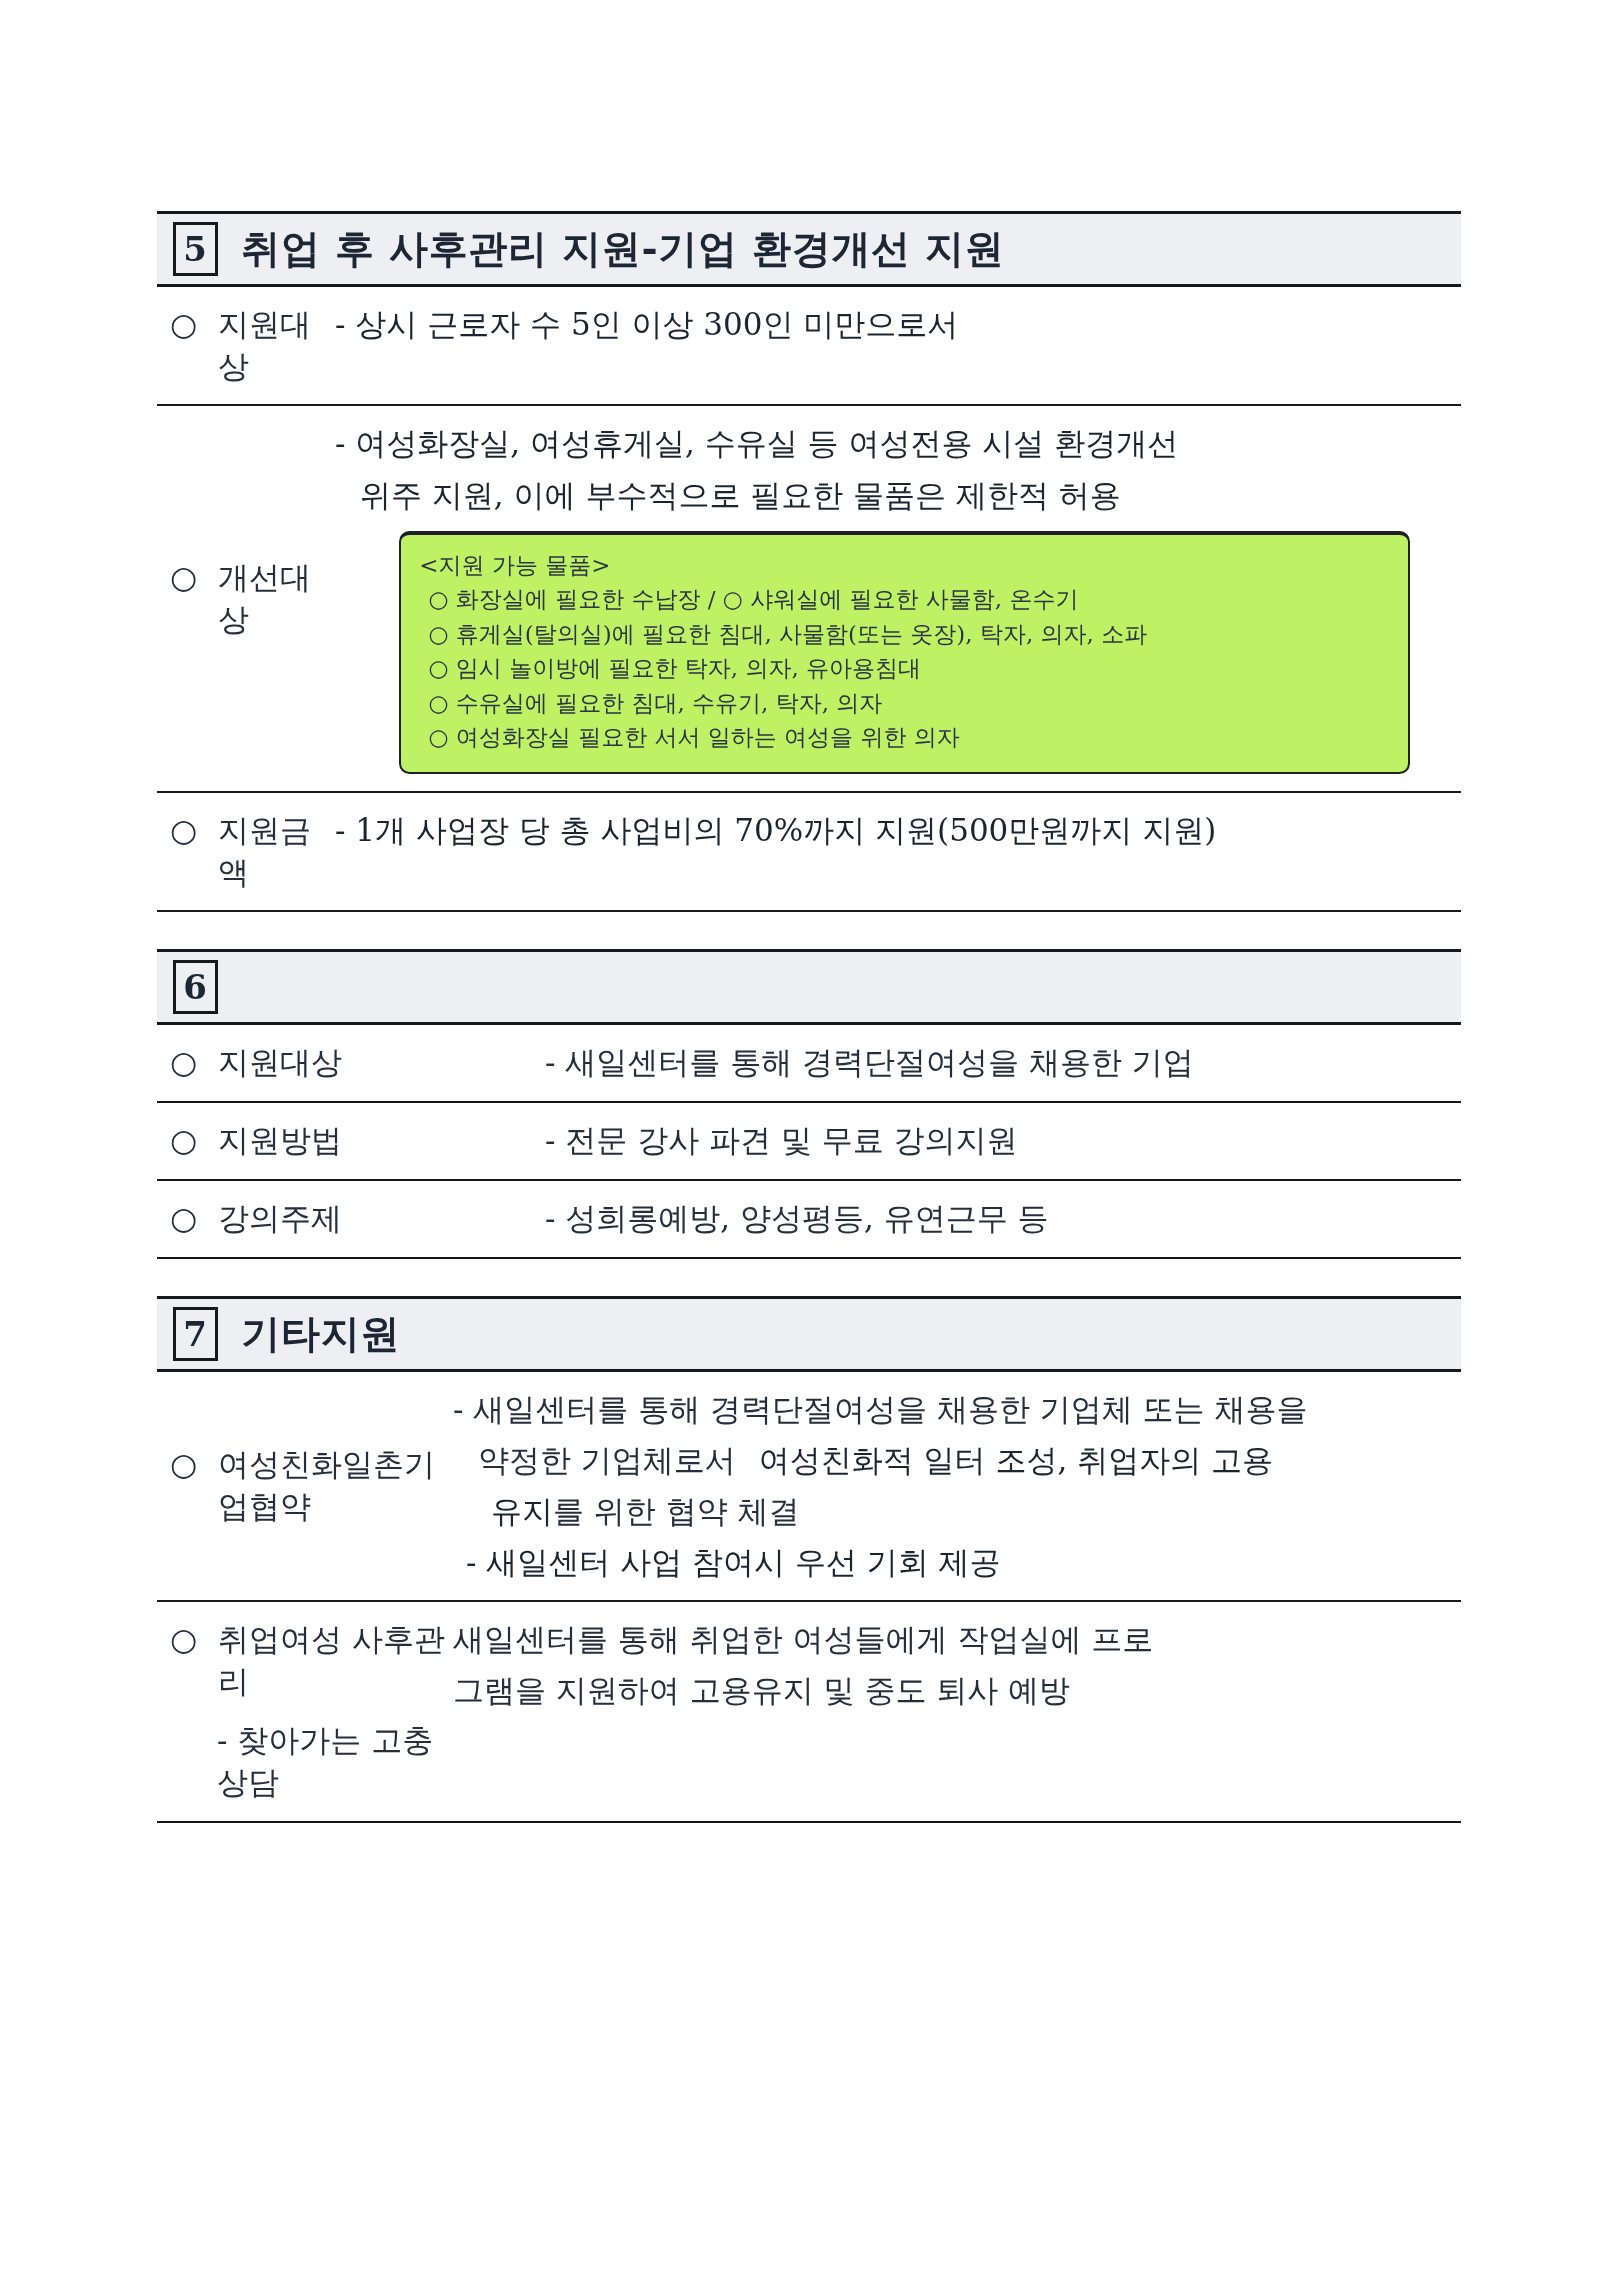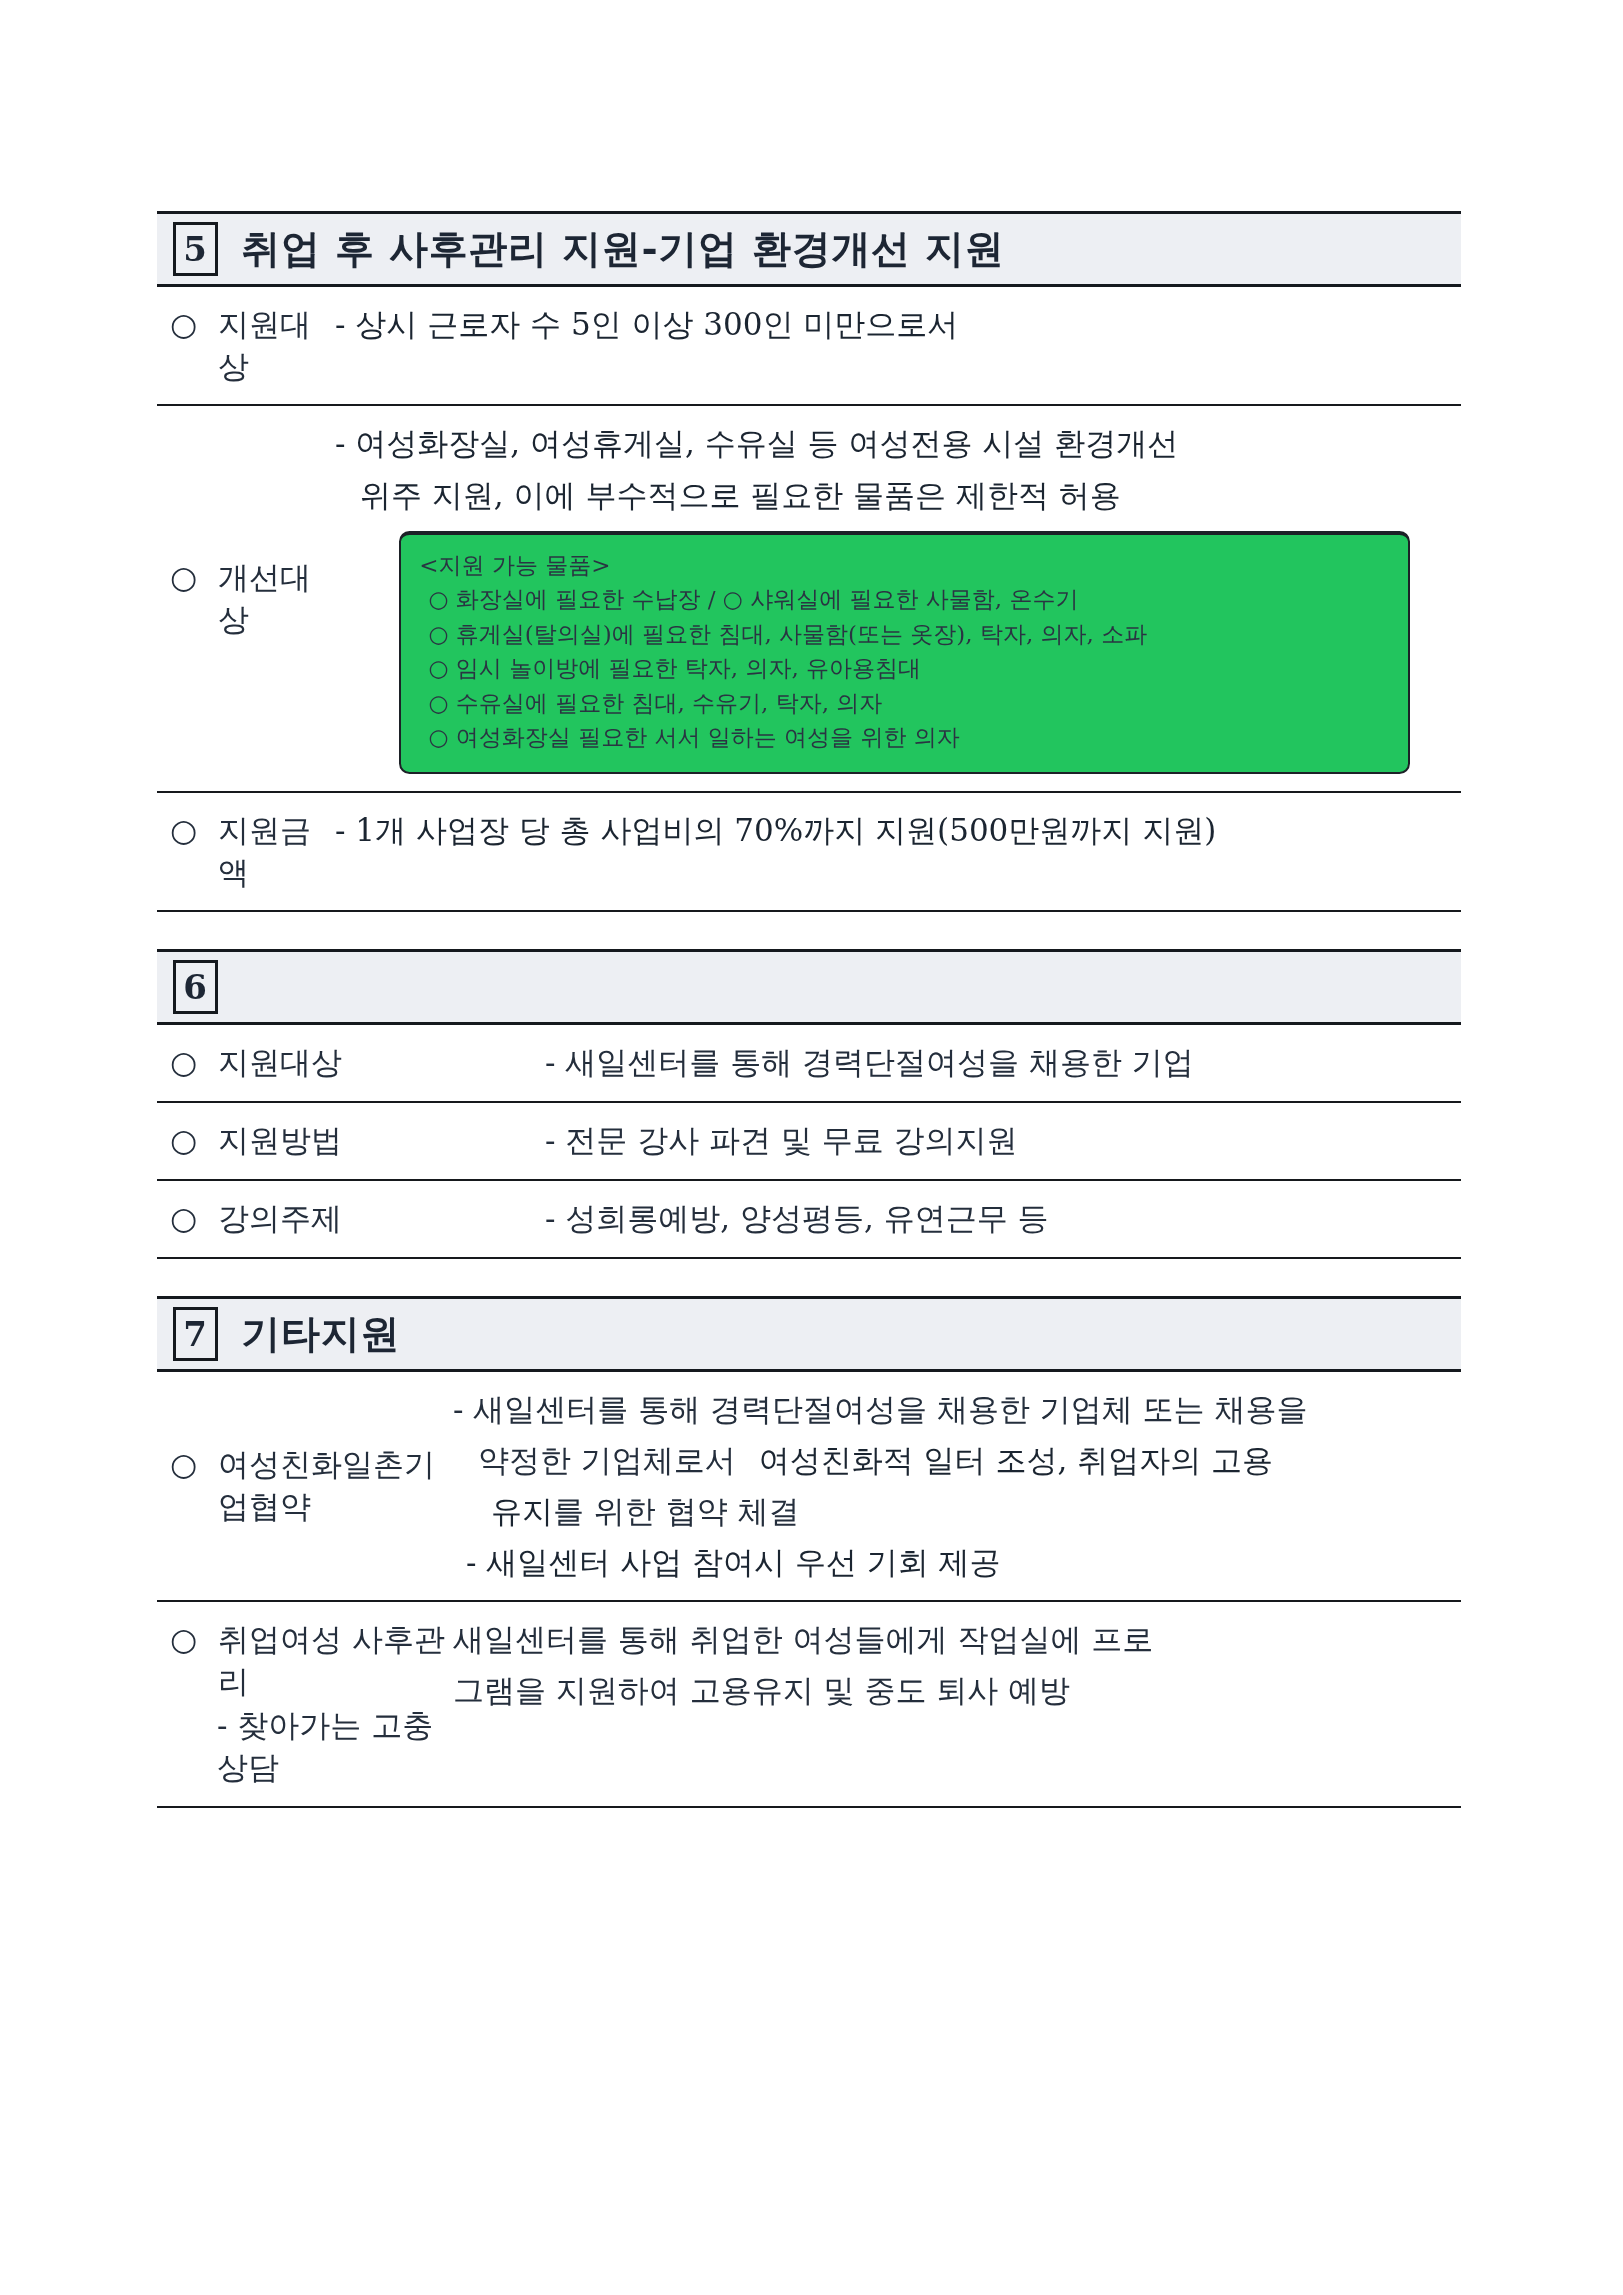--- a/index.html
+++ b/index.html
@@ -27,36 +27,36 @@
   .row{
     display:flex;align-items:flex-start;
     border-bottom:2.6px solid #16191d;
     padding:17px 0;
     font-size:31px;line-height:1.35;
   }
   .row.vcenter .label{align-self:center;}
   .label{flex:0 0 auto;box-sizing:border-box;padding-left:13px;}
   .label-line{display:flex;}
   .bullet{margin-right:21px;}
-  .label2{padding-left:47px;margin-top:2px;}
+  .label2{padding-left:47px;margin-top:17px;}
   .sec-5 .label{width:165px;}
   .sec-6 .label{width:388px;}
   .sec-7 .label{width:296px;}
   .content{flex:1;min-width:0;}
   .content span{white-space:pre-wrap;}
   .line{margin:0;}
   .line + .line{margin-top:9.2px;}
   .line.indent{padding-left:25px;}
   b{font-weight:400;color:#1b2531;margin-left:13px;}
   .goods-box{
     margin-left:77px;margin-top:14.4px;margin-right:51px;
     border:2.6px solid #1d2127;border-top-width:4.6px;border-radius:10.5px;
     padding:13px 22px 17px 18.3px;
     font-size:23px;line-height:1.5;color:#2a3442;
-    background:#22c55e;
+    background:#bef264;
   }
   .goods-heading{white-space:pre-wrap;}
   .goods-item{padding-left:9.2px;white-space:pre-wrap;}
 </style>
 </head>
 <body>
 
 <div class="doc">
 
   <section class="sec sec-5">

